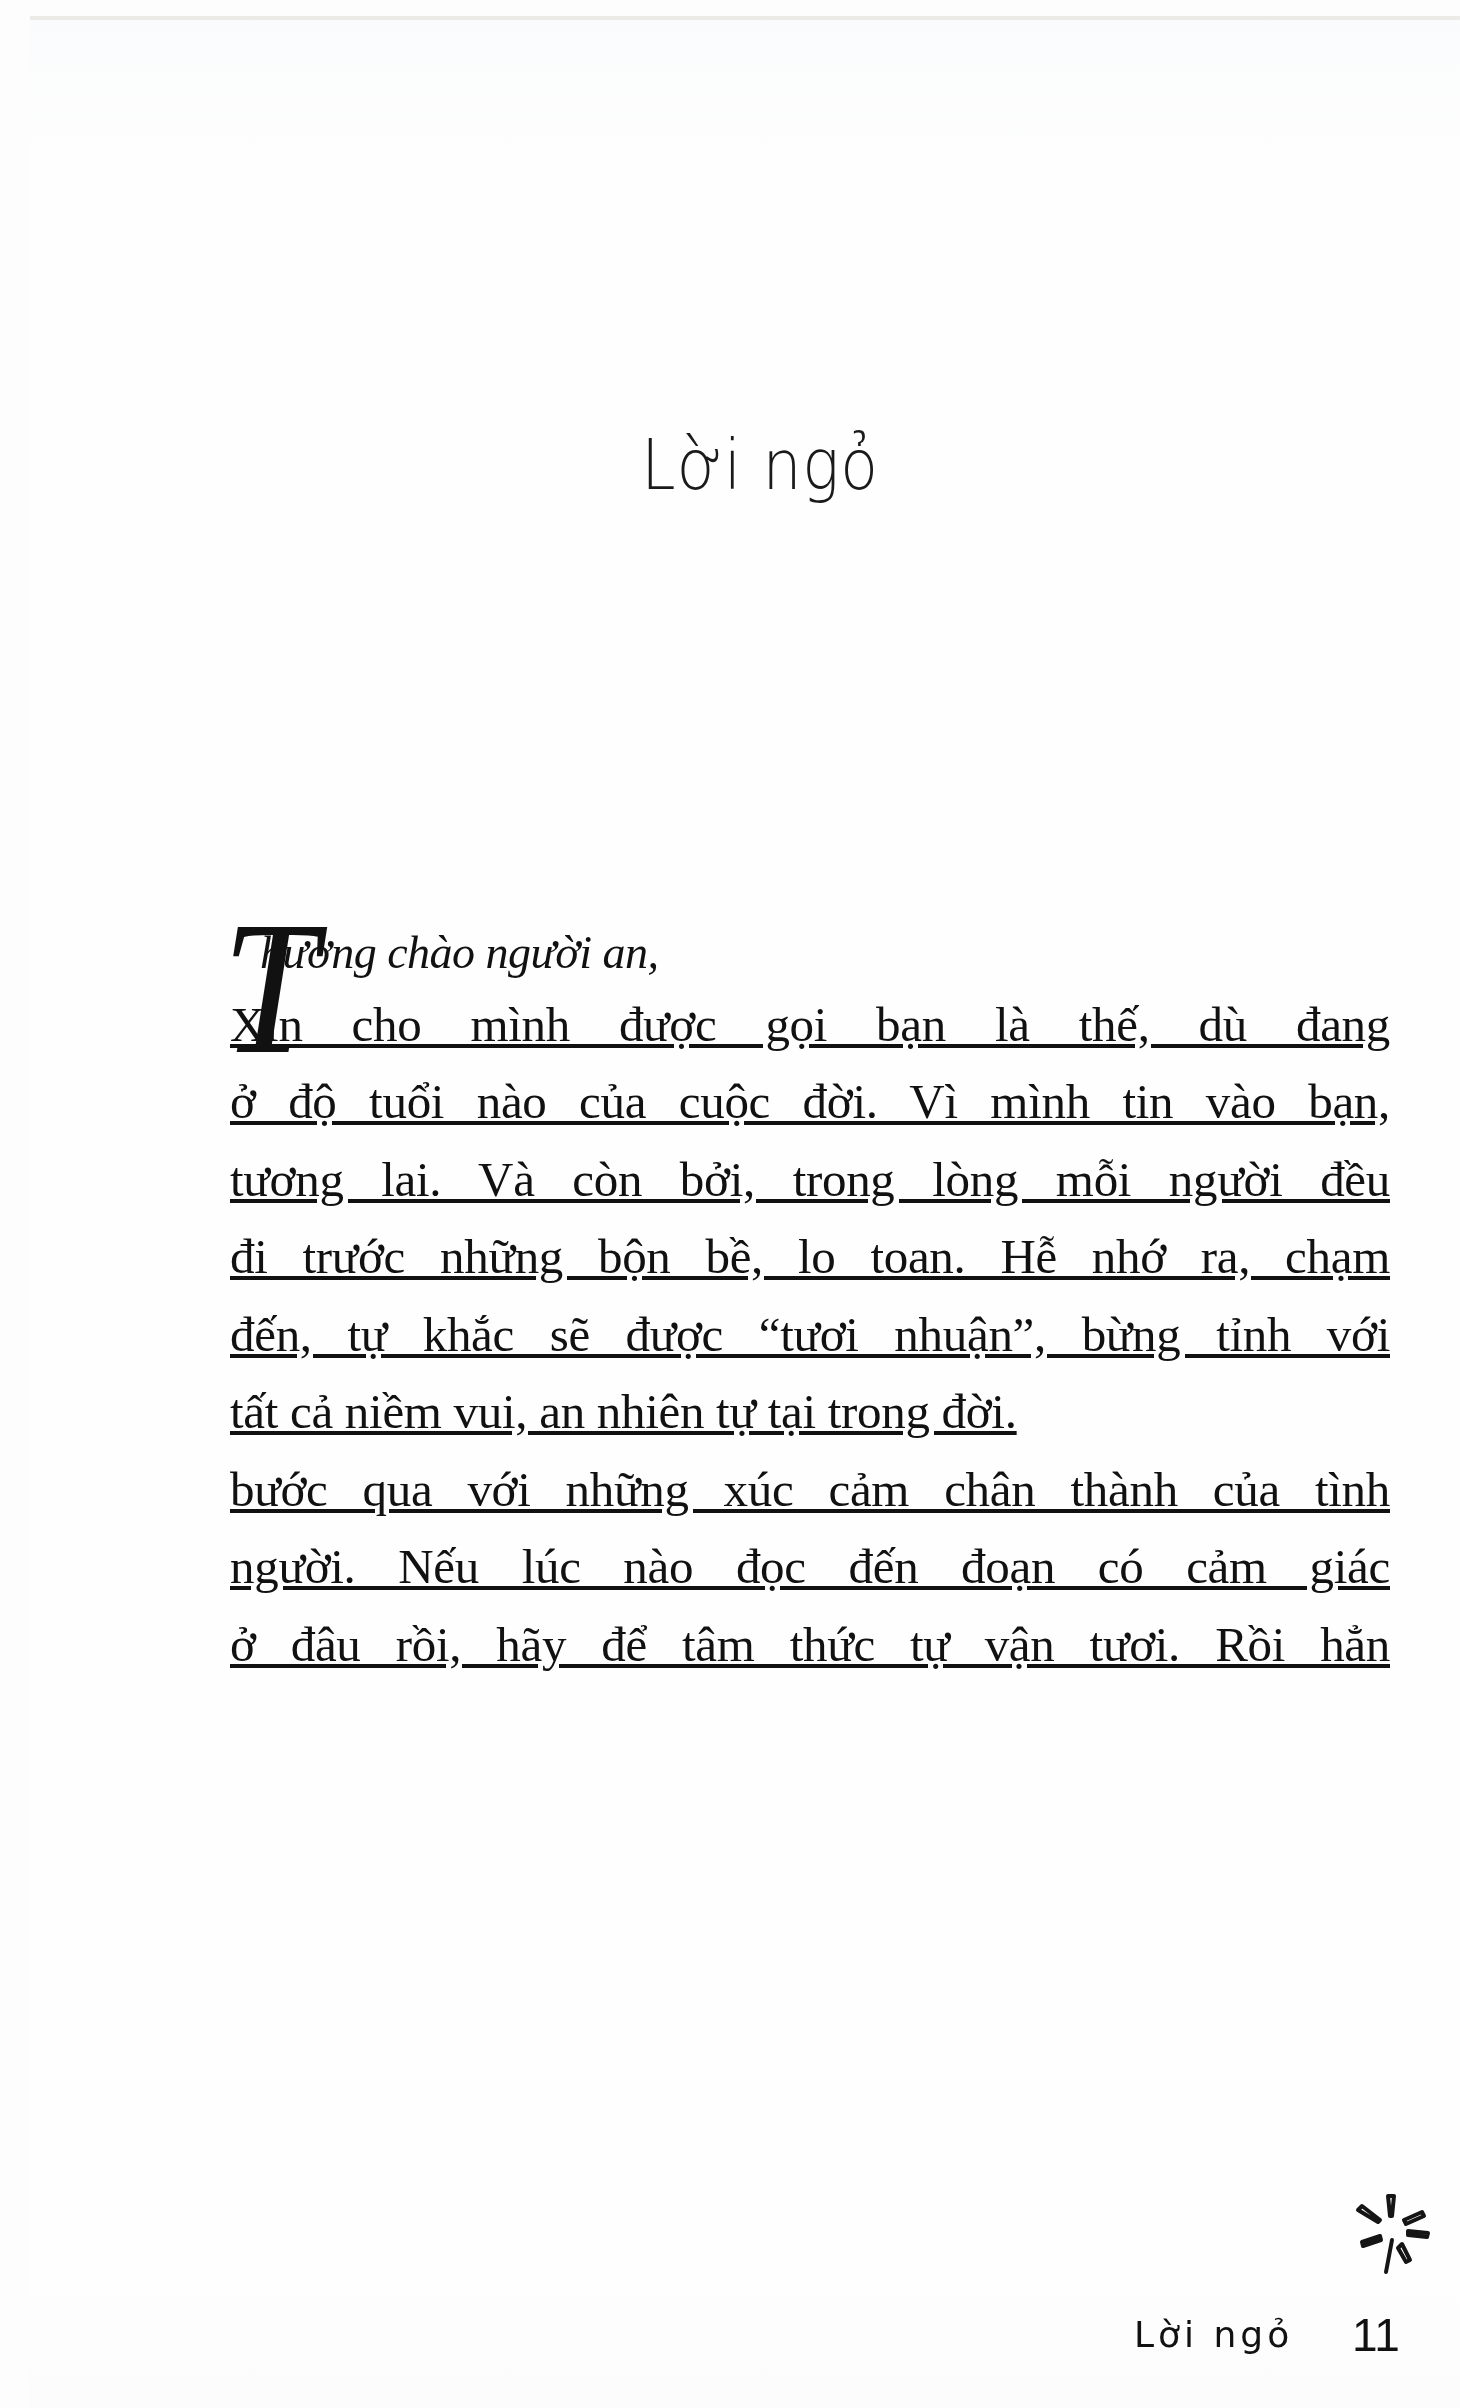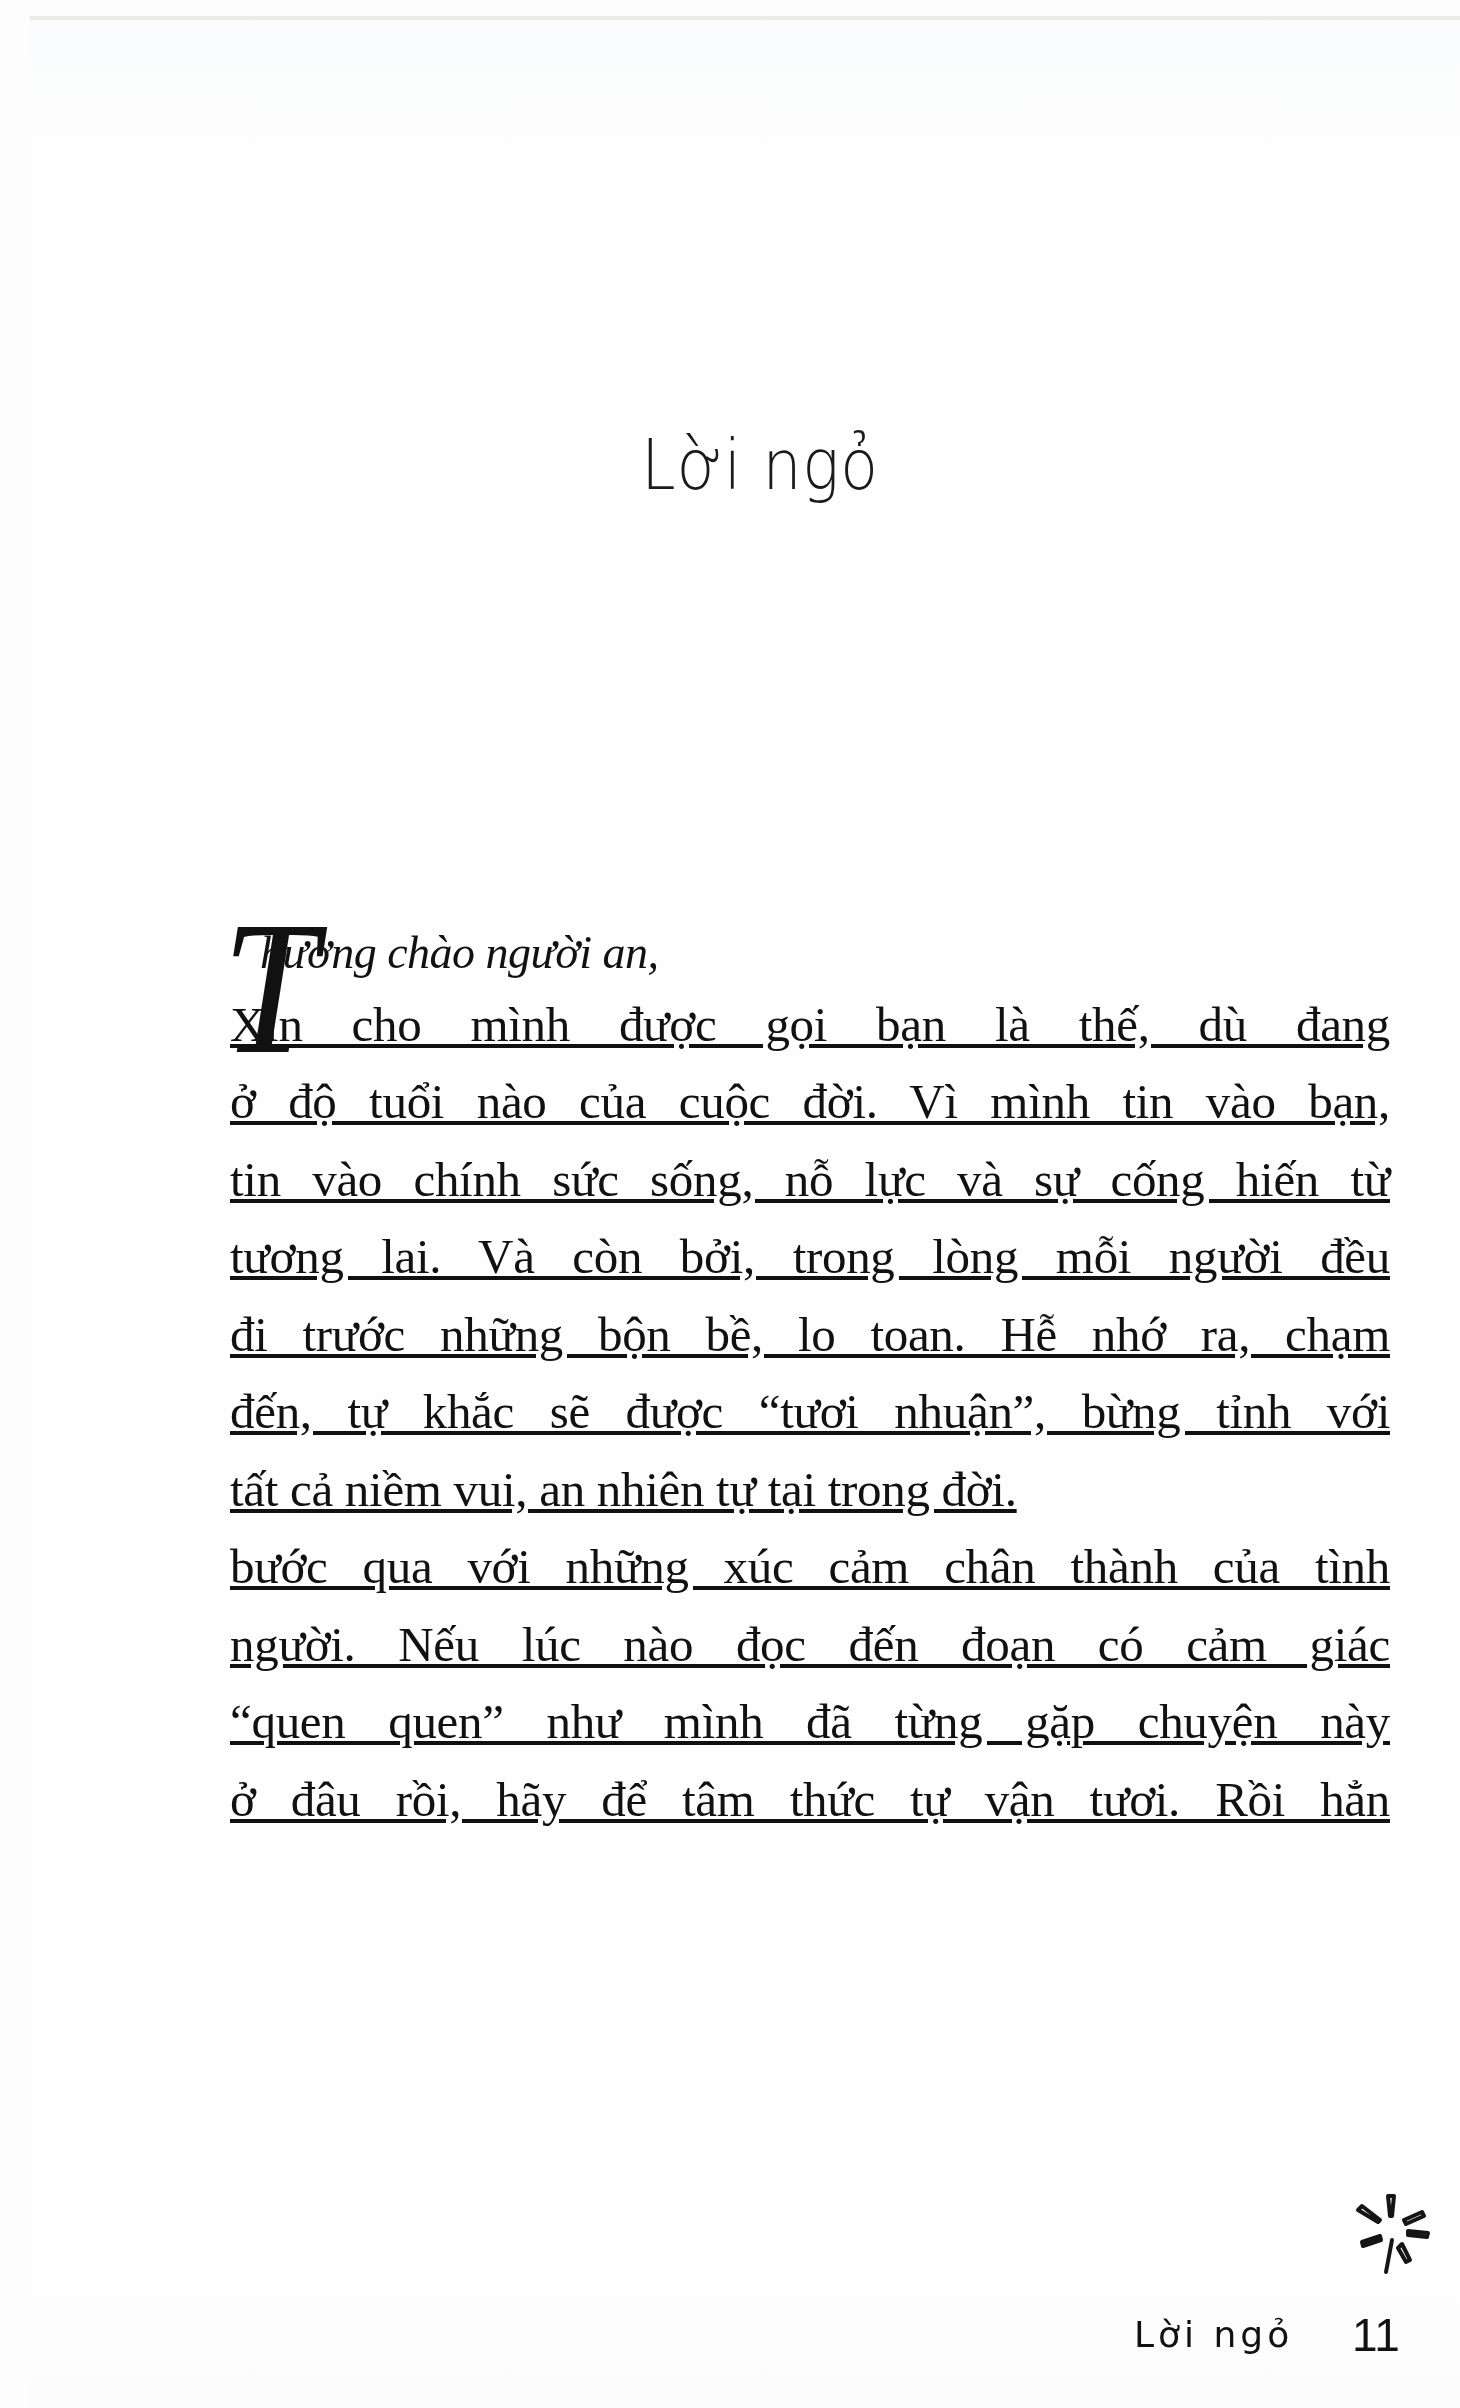--- a/index.html
+++ b/index.html
@@ -150,31 +150,29 @@
 
   <div class="text-block">
     <div class="salutation-row">
       <span class="drop-cap">T</span>
       <span class="salutation">hương chào người an,</span>
     </div>
 
     <div class="para para1">
       <span class="line first" style="padding-left:0;">Xin cho mình được gọi bạn là thế, dù đang</span>
       <span class="line">ở độ tuổi nào của cuộc đời. Vì mình tin vào bạn,</span>
-      <span class="line">tin vào chính sức sống, nỗ lực và sự cống hiến từ</span>
       <span class="line">tương lai. Và còn bởi, trong lòng mỗi người đều</span>
       <span class="line">đi trước những bộn bề, lo toan. Hễ nhớ ra, chạm</span>
       <span class="line">đến, tự khắc sẽ được “tươi nhuận”, bừng tỉnh với</span>
       <span class="line last">tất cả niềm vui, an nhiên tự tại trong đời.</span>
     </div>
 
     <div class="para para2">
       <span class="line">bước qua với những xúc cảm chân thành của tình</span>
       <span class="line">người. Nếu lúc nào đọc đến đoạn có cảm giác</span>
-      <span class="line">“quen quen” như mình đã từng gặp chuyện này</span>
       <span class="line">ở đâu rồi, hãy để tâm thức tự vận tươi. Rồi hẳn</span>
     </div>
   </div>
 
   <div class="sparkle">
     <svg width="100" height="100" viewBox="0 0 100 100" xmlns="http://www.w3.org/2000/svg">
       <g fill="none" stroke="#151515" stroke-width="4" stroke-linecap="round" stroke-linejoin="round">
 
         <path d="M48 20 L54 20 L52 40 L50 40 Z"></path>
 

